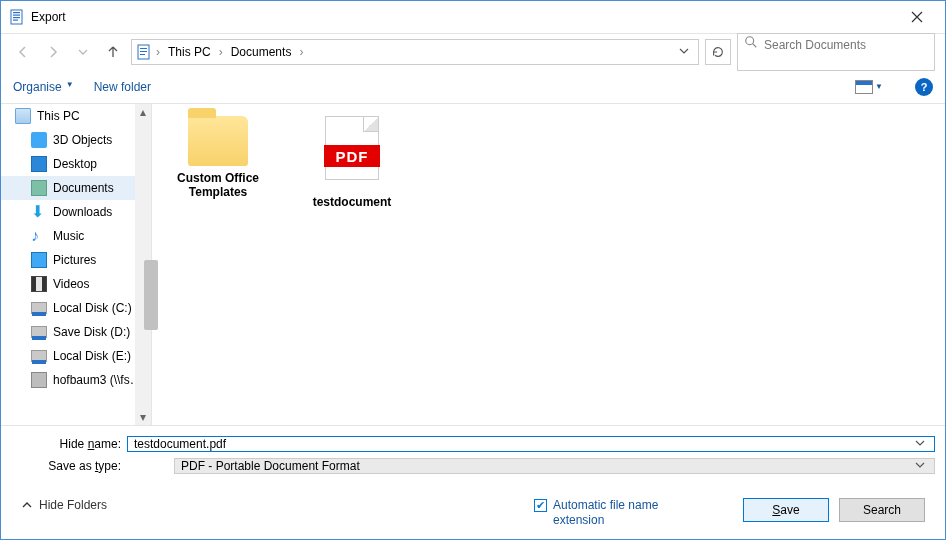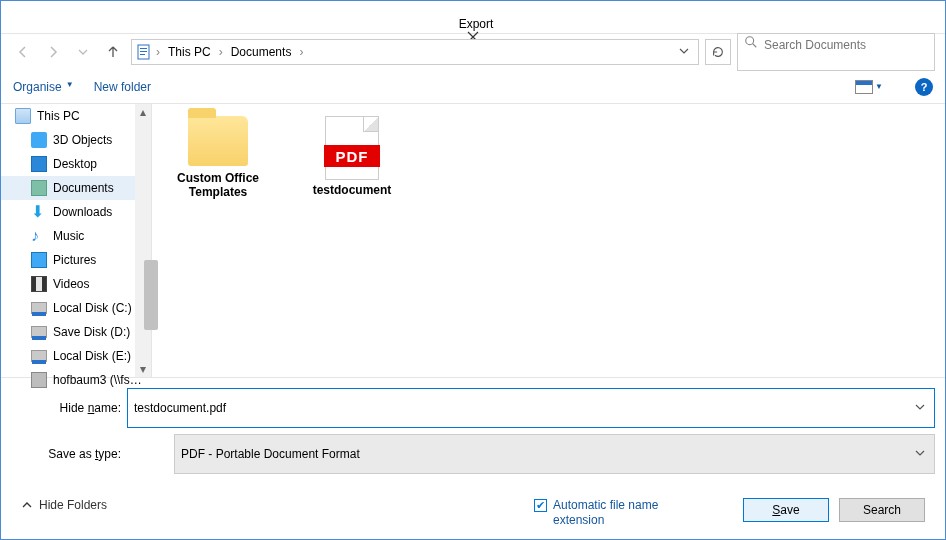--- a/index.html
+++ b/index.html
@@ -1,19 +1,19 @@
 <!DOCTYPE html>
 <html><head>
 <meta charset="utf-8">
 <style>
 * { box-sizing: border-box; margin: 0; padding: 0; font-family: "Segoe UI", Tahoma, sans-serif; font-size: 12px; }
 body { background: #fff; width: 946px; height: 540px; border: 1px solid #4a8cd4; overflow: hidden; display: flex; flex-direction: column; }
 
 
-.titlebar { height: 30px; display: flex; align-items: center; padding: 16px 8px; border-bottom: 1px solid #e5e5e5; flex-direction: column; }
+.titlebar { height: 30px; display: flex; align-items: center; padding: 16px 8px; border-bottom: 1px solid #e5e5e5; }
 .titlebar .title { margin-left: 6px; font-size: 12px; }
 .titlebar .spacer { flex: 1; }
 .titlebar .close { width: 40px; height: 30px; display: flex; align-items: center; justify-content: center; cursor: pointer; }
 .doc-icon { width: 16px; height: 16px; }
 
 
 .navrow { height: 36px; display: flex; align-items: center; padding: 6px 10px; gap: 6px; }
 .nav-arrow { width: 24px; height: 24px; display: flex; align-items: center; justify-content: center; color: #777; cursor: pointer; }
 .nav-arrow.disabled { color: #ccc; }
 .addressbar { flex: 1; height: 26px; border: 1px solid #ccc; display: flex; align-items: center; padding: 0 4px; gap: 2px; background: #fff; }
@@ -60,30 +60,30 @@
 .tree-scroll .up, .tree-scroll .dn { height: 16px; display:flex; align-items:center; justify-content:center; color:#666; cursor:pointer; width:100%;}
 .tree-scroll .track { flex:1; position: relative; }
 .tree-scroll .thumb { position:absolute; top:140px; width:14px; left:1px; height:70px; background:#c1c1c1; border-radius:2px; }
 
 .divider { width: 1px; background: #e5e5e5; }
 
 .content { flex: 1; padding: 12px; display: flex; align-items: flex-start; gap: 26px; }
 .file-item { width: 108px; display: flex; flex-direction: column; align-items: center; cursor: pointer; }
 .folder-icon { width: 60px; height: 50px; background: linear-gradient(#ffe69a,#f8d26b); border-radius: 3px 6px 3px 3px; position: relative; margin-bottom: 6px; }
 .folder-icon::before { content:""; position:absolute; top:-8px; left:0; width:28px; height:10px; background:#f8d26b; border-radius: 3px 3px 0 0; }
-.pdf-icon { width: 54px; height: 64px; background:#fff; border:1px solid #ccc; position:relative; margin-bottom:4px; }
+.pdf-icon { width: 54px; height: 64px; background:#fff; border:1px solid #ccc; position:relative; margin-bottom:16px; }
 .pdf-icon::after { content:""; position:absolute; top:0; right:0; width:14px; height:14px; background:linear-gradient(135deg,#fff 0 50%,#e2e2e2 50% 100%); border-left:1px solid #ccc; border-bottom:1px solid #ccc; }
 .pdf-band { position:absolute; left:-2px; right:-2px; top:28px; height:22px; background:#e20000; color:#fff; font-weight:bold; font-size:15px; display:flex; align-items:center; justify-content:center; letter-spacing:1px; }
 .file-label { text-align: center; line-height: 1.15; font-weight: bold; }
 
 
 .bottom { border-top: 1px solid #e5e5e5; padding: 10px 10px 10px 10px; }
 .form-row { display: flex; align-items: center; margin-bottom: 6px; }
 .form-label { width: 116px; text-align: right; padding-right: 6px; }
-.form-field { flex: 1; height: 40px; border: 1px solid #ccc; display: flex; align-items: center; padding: 0 6px; background:#fff; }
+.form-field { flex: 1; height: 16px; border: 1px solid #ccc; display: flex; align-items: center; padding: 0 6px; background:#fff; }
 .form-field.focused { border: 1px solid #0078d7; }
 .form-field input { border:none; outline:none; flex:1; font-size:12px; }
 .drop-arrow { width:16px; text-align:center; color:#555; cursor:pointer; }
 .type-field { background:#eaeaea;margin-left:47px; }
 
 .actions { display: flex; align-items: flex-start; padding: 18px 10px 2px 10px; }
 .hide-folders { display:flex; align-items:center; gap:6px; cursor:pointer; color:#333; }
 .actions .spacer { flex: 1; }
 .checkbox-col { display:flex; align-items:flex-start; gap:6px; margin-right: 40px; }
 .cb { width:13px; height:13px; border:1px solid #0078d7; display:flex; align-items:center; justify-content:center; margin-top:1px; cursor:pointer; }

